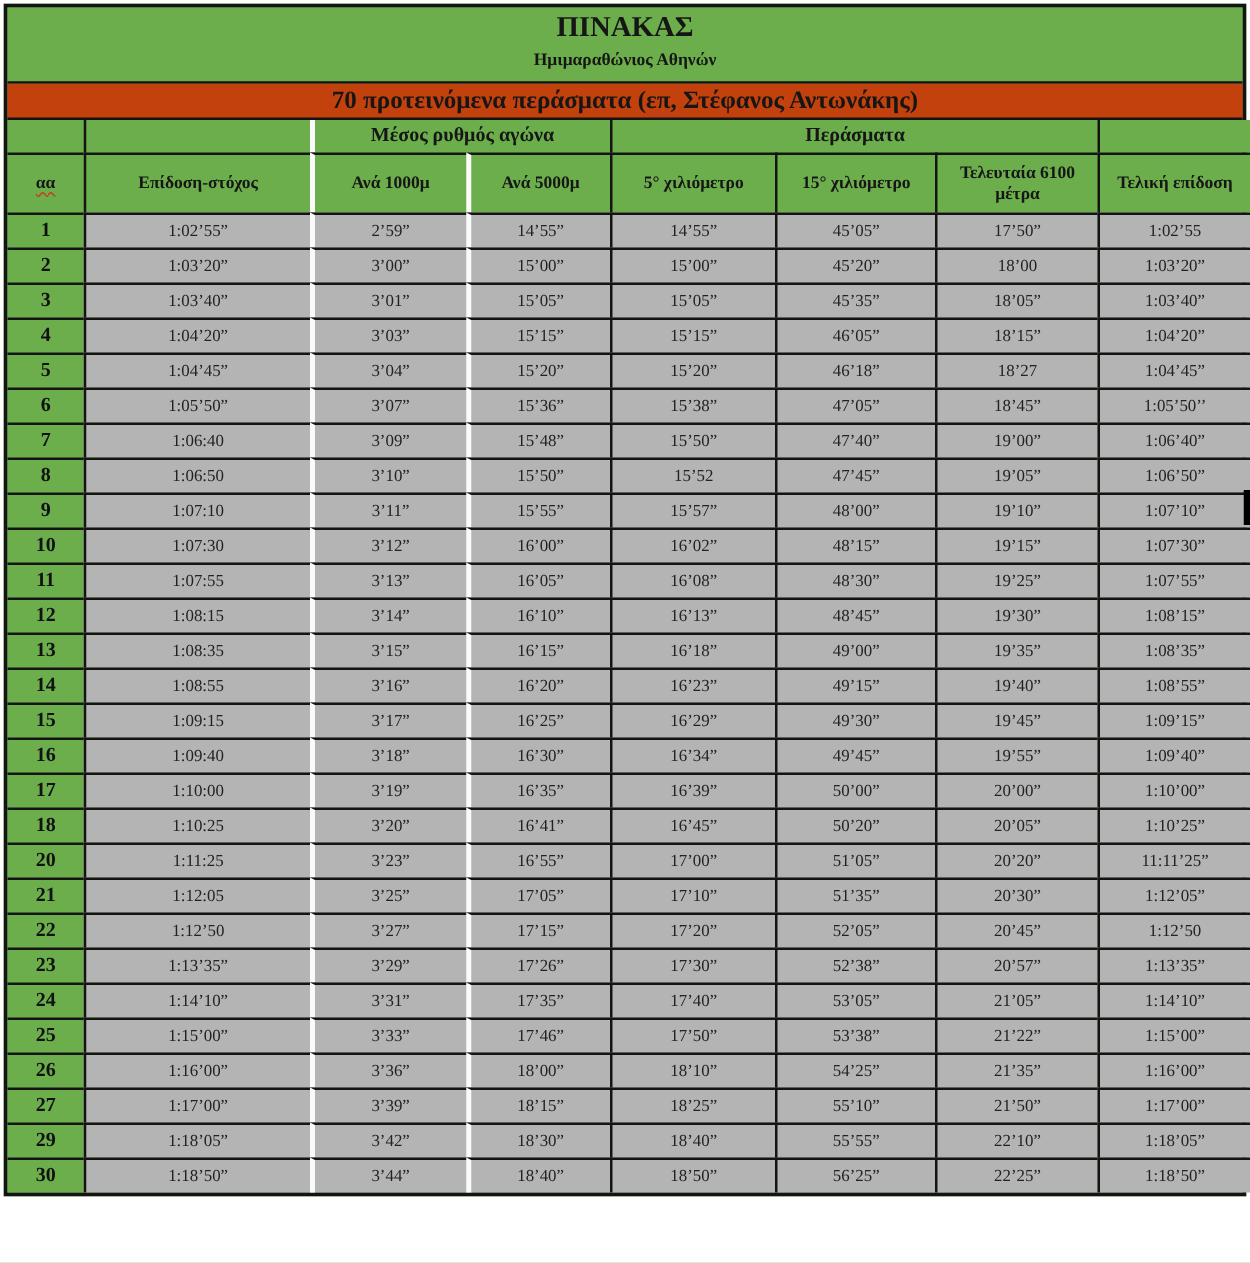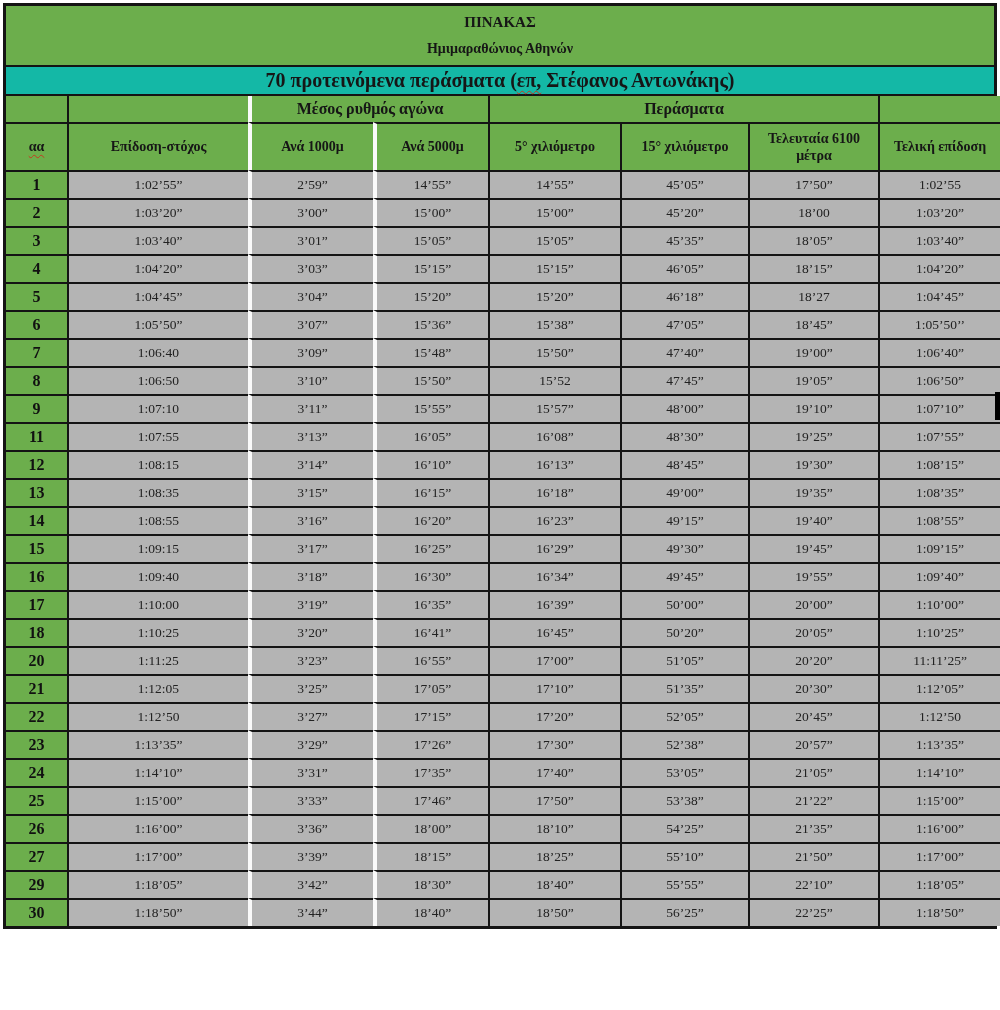--- a/index.html
+++ b/index.html
@@ -3,23 +3,23 @@
 <meta charset="utf-8">
 <style>
   html,body{margin:0;padding:0;background:#ffffff;}
   body{width:1000px;height:1010px;position:relative;overflow:hidden;
        font-family:"Liberation Serif", serif;color:#161616;}
   .sheet{position:absolute;left:3px;top:3px;width:994px;
          border:3px solid #141414;box-sizing:border-box;background:#6cae4c;}
   
   .title-block{background:#6cae4c;text-align:center;padding:2px 0 3px 0;
                border-bottom:2px solid #141414;}
-  .title-line1{font-size:15px;font-weight:bold;line-height:28px;}
+  .title-line1{font-size:23px;font-weight:bold;line-height:28px;}
   .title-line2{font-size:14px;font-weight:bold;line-height:26px;}
-  .subtitle{background:#14b8a6;text-align:center;font-size:20px;font-weight:bold;
+  .subtitle{background:#c2410c;text-align:center;font-size:20px;font-weight:bold;
             line-height:25px;padding:1px 0;border-bottom:2px solid #141414;}
   .squiggle{text-decoration:underline wavy #c43b1e 1px;text-underline-offset:3px;}
   
   table{border-collapse:separate;border-spacing:0;table-layout:fixed;width:100%;}
   col.w0{width:61px}col.w1{width:181px}col.w2{width:125px}col.w3{width:115px}
   col.w4{width:132px}col.w5{width:128px}col.w6{width:130px}col.w7{width:122px}
   th,td{overflow:hidden;white-space:nowrap;text-align:center;vertical-align:middle;
         border-left:2px solid #141414;border-top:2px solid #141414;padding:0;}
   .first-col{border-left:none;}
   thead tr.grp th{border-top:none;}
@@ -159,20 +159,30 @@
     <td class="c0 first-col">9</td>
     <td class="c1">1:07:10</td>
     <td class="c2 sepw">3’11”</td>
     <td class="c3 sepw">15’55”</td>
     <td class="c4">15’57”</td>
     <td class="c5">48’00”</td>
     <td class="c6">19’10”</td>
     <td class="c7">1:07’10”</td>
   </tr>
         <tr>
+    <td class="c0 first-col">10</td>
+    <td class="c1">1:07:30</td>
+    <td class="c2 sepw">3’12”</td>
+    <td class="c3 sepw">16’00”</td>
+    <td class="c4">16’02”</td>
+    <td class="c5">48’15”</td>
+    <td class="c6">19’15”</td>
+    <td class="c7">1:07’30”</td>
+  </tr>
+        <tr>
     <td class="c0 first-col">11</td>
     <td class="c1">1:07:55</td>
     <td class="c2 sepw">3’13”</td>
     <td class="c3 sepw">16’05”</td>
     <td class="c4">16’08”</td>
     <td class="c5">48’30”</td>
     <td class="c6">19’25”</td>
     <td class="c7">1:07’55”</td>
   </tr>
         <tr>

